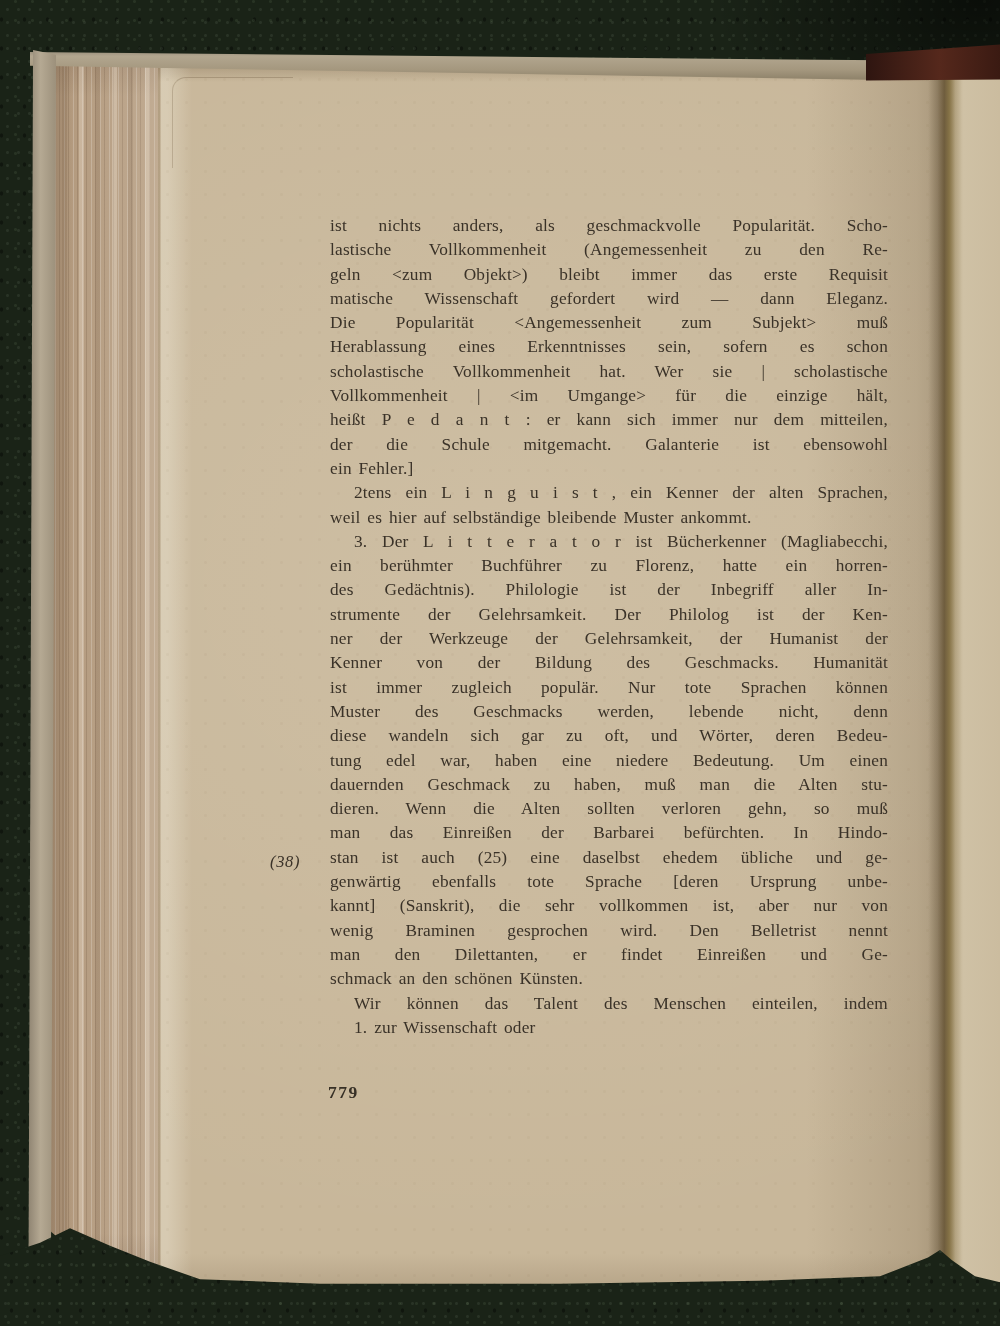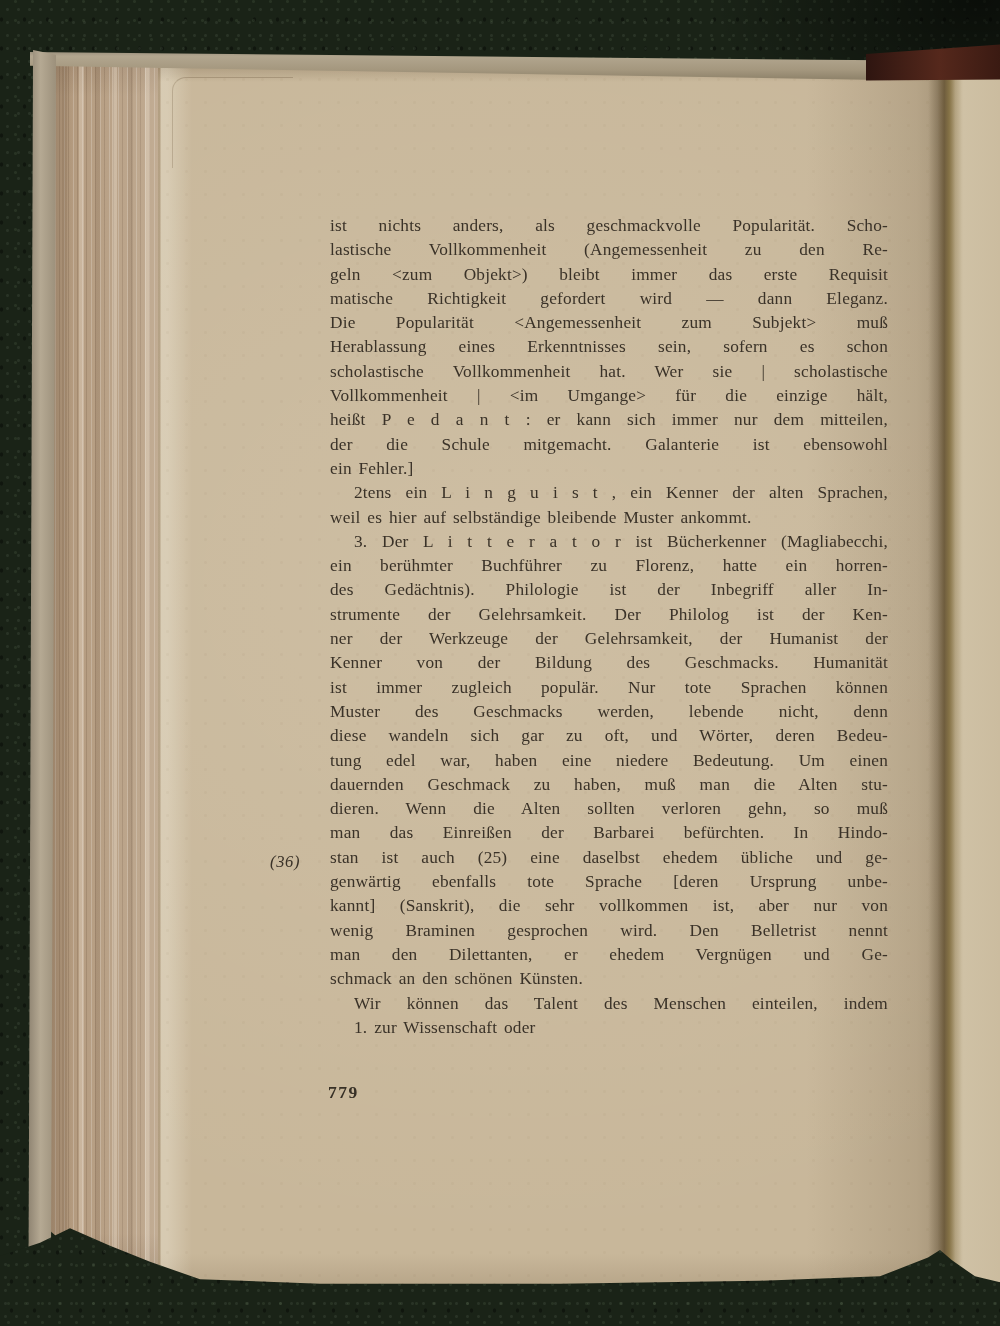--- a/index.html
+++ b/index.html
@@ -125,27 +125,27 @@
 
 <div class="page-right"></div>
 <div class="gutter"></div>
 
 <div class="cover-top"></div>
 <div class="cover-left"></div>
 <div class="spine-maroon"></div>
 
 <div class="bottom-felt"></div>
 
-<div class="margin-note">(36)</div>
+<div class="margin-note">(38)</div>
 
 <div class="textblock">
   <div class="ln">ist nichts anders, als geschmackvolle Popularität. Scho-</div>
   <div class="ln">lastische Vollkommenheit (Angemessenheit zu den Re-</div>
   <div class="ln">geln &lt;zum Objekt&gt;) bleibt immer das erste Requisit</div>
-  <div class="ln">matische Richtigkeit gefordert wird — dann Eleganz.</div>
+  <div class="ln">matische Wissenschaft gefordert wird — dann Eleganz.</div>
   <div class="ln">Die Popularität &lt;Angemessenheit zum Subjekt&gt; muß</div>
   <div class="ln">Herablassung eines Erkenntnisses sein, sofern es schon</div>
   <div class="ln">scholastische Vollkommenheit hat. Wer sie | scholastische</div>
   <div class="ln">Vollkommenheit | &lt;im Umgange&gt; für die einzige hält,</div>
   <div class="ln">heißt P e d a n t : er kann sich immer nur dem mitteilen,</div>
   <div class="ln">der die Schule mitgemacht. Galanterie ist ebensowohl</div>
   <div class="ln last">ein Fehler.]</div>
   <div class="ln ind">2tens ein L i n g u i s t , ein Kenner der alten Sprachen,</div>
   <div class="ln last">weil es hier auf selbständige bleibende Muster ankommt.</div>
   <div class="ln ind">3. Der L i t t e r a t o r ist Bücherkenner (Magliabecchi,</div>
@@ -158,19 +158,19 @@
   <div class="ln">Muster des Geschmacks werden, lebende nicht, denn</div>
   <div class="ln">diese wandeln sich gar zu oft, und Wörter, deren Bedeu-</div>
   <div class="ln">tung edel war, haben eine niedere Bedeutung.  Um einen</div>
   <div class="ln">dauernden Geschmack zu haben, muß man die Alten stu-</div>
   <div class="ln">dieren.  Wenn die Alten sollten verloren gehn, so muß</div>
   <div class="ln">man das Einreißen der Barbarei befürchten.  In Hindo-</div>
   <div class="ln">stan ist auch (25) eine daselbst ehedem übliche und ge-</div>
   <div class="ln">genwärtig ebenfalls tote Sprache [deren Ursprung unbe-</div>
   <div class="ln">kannt] (Sanskrit), die sehr vollkommen ist, aber nur von</div>
   <div class="ln">wenig Braminen gesprochen wird.  Den Belletrist nennt</div>
-  <div class="ln">man den Dilettanten, er ehedem Vergnügen und Ge-</div>
+  <div class="ln">man den Dilettanten, er findet Einreißen und Ge-</div>
   <div class="ln last">schmack an den schönen Künsten.</div>
   <div class="ln ind">Wir können das Talent des Menschen einteilen, indem</div>
   <div class="ln ind last">1. zur Wissenschaft oder</div>
 </div>
 
 <div class="page-number">779</div>
 
 </body></html>

